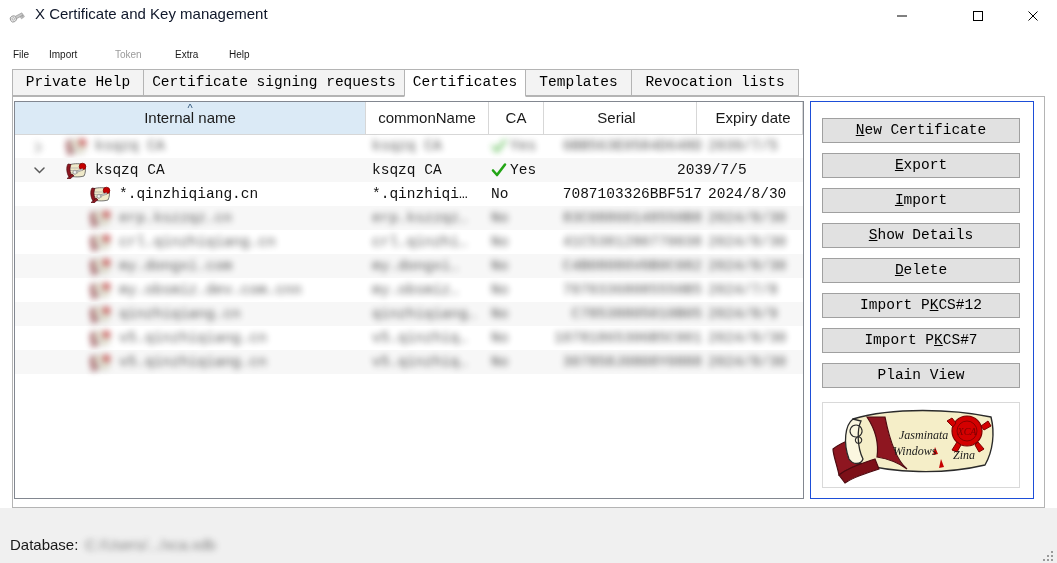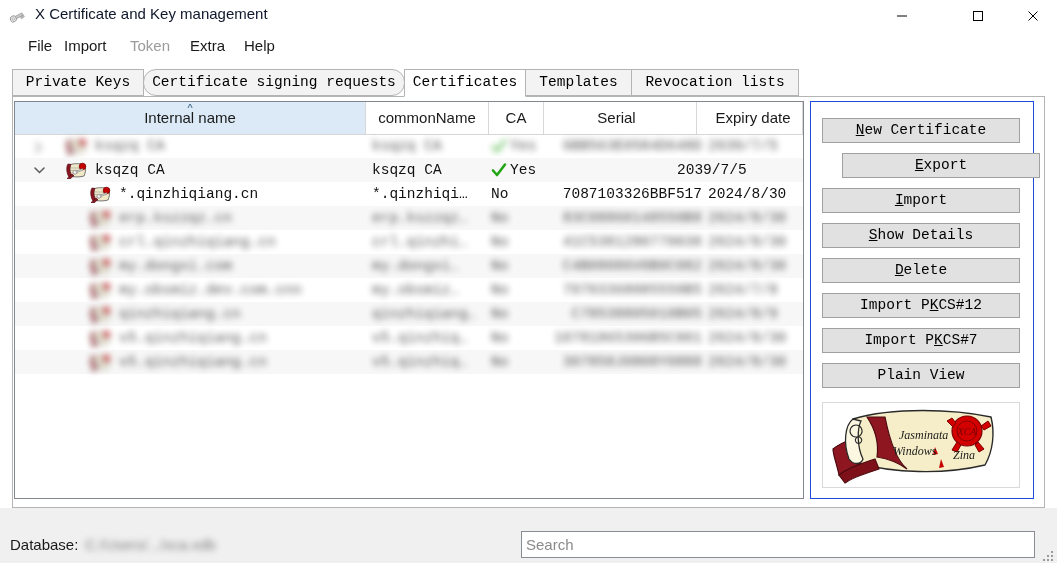--- a/index.html
+++ b/index.html
@@ -42,26 +42,25 @@
   .winbtn.max { left: 955px; }
   .winbtn.close { left: 1010px; }
 
   
   .menubar {
     position: absolute; left: 0; top: 31px;
     width: 1057px; height: 31px;
     background: #ffffff;
   }
   .menuitem {
-    position: absolute; top: 4px;
-    font-size: 15px; color: #1a1a1a;
+    position: absolute; top: 16px;
+    font-size: 10px; color: #1a1a1a;
     padding: 2px 5px;
     white-space: nowrap;
     cursor: default;
-    margin-left: 15px;
   }
   .menuitem.disabled { color: #9b9b9b; }
 
   
   .tabbar {
     position: absolute; left: 12px; top: 69px;
     width: 1033px; height: 28px;
   }
   .tab {
     position: absolute; top: 0;
@@ -270,22 +269,22 @@
 
   <div class="menubar" id="menubar">
       <div class="menuitem" style="left: 8px;">File</div>
       <div class="menuitem" style="left: 44px;">Import</div>
       <div class="menuitem disabled" style="left: 110px;">Token</div>
       <div class="menuitem" style="left: 170px;">Extra</div>
       <div class="menuitem" style="left: 224px;">Help</div>
     </div>
 
   <div class="tabbar" id="tabbar">
-      <div class="tab" style="left: 0px; width: 132px;">Private Keys</div>
-      <div class="tab" style="left: 131px; width: 262px; border-radius: 13px;">Certificate signing requests</div>
+      <div class="tab" style="left: 0px; width: 132px;">Private Help</div>
+      <div class="tab" style="left: 131px; width: 262px;">Certificate signing requests</div>
       <div class="tab selected" style="left: 392px; width: 122px;">Certificates</div>
       <div class="tab" style="left: 513px; width: 107px;">Templates</div>
       <div class="tab" style="left: 619px; width: 168px;">Revocation lists</div>
     </div>
   <div class="tabpage"></div>
 
   <div class="tablepanel">
     <div class="thead" id="thead">
         <div class="th sorted" style="left: 0px; width: 351px;"><span class="sortmark">^</span><span>Internal name</span></div>
         <div class="th" style="left: 351px; width: 123px;"><span>commonName</span></div>
@@ -518,21 +517,21 @@
             <span class="cell right" style="left: 529px; width: 158px;">307858J0808Y0888</span>
             <span class="cell" style="left: 693px; width: 93px;">2024/8/30</span>
           </div>
         </div>
       </div>
   </div>
 
   <div class="btnpanel">
     <div id="btnlist">
         <div class="xbtn" style="top: 16px;"><u>N</u>ew Certificate</div>
-        <div class="xbtn" style="top: 51px; margin-left: 20px;"><u>E</u>xport</div>
+        <div class="xbtn" style="top: 51px;"><u>E</u>xport</div>
         <div class="xbtn" style="top: 86px;"><u>I</u>mport</div>
         <div class="xbtn" style="top: 121px;"><u>S</u>how Details</div>
         <div class="xbtn" style="top: 156px;"><u>D</u>elete</div>
         <div class="xbtn" style="top: 191px;">Import P<u>K</u>CS#12</div>
         <div class="xbtn" style="top: 226px;">Import P<u>K</u>CS#7</div>
         <div class="xbtn" style="top: 261px;">Plain View</div>
       </div>
     <div class="logo">
       <svg width="196" height="84" viewBox="0 0 196 84">
 
@@ -560,21 +559,20 @@
         <text x="70" y="52" font-family="'Liberation Serif',serif" font-size="12" font-style="italic" fill="#1a1a1a">Windows</text>
         <text x="130" y="56" font-family="'Liberation Serif',serif" font-size="12" font-style="italic" fill="#1a1a1a">Zina</text>
       </svg>
     </div>
   </div>
 
   <div class="statusbar">
     <span class="dblabel">Database:</span>
     <span class="dbpath blurred2">C:/Users/.../xca.xdb</span>
   </div>
-  <input class="searchbox" type="text" placeholder="Search" style="">
   <span class="grip">
     <svg width="12" height="12" viewBox="0 0 12 12">
       <g fill="#9a9a9a">
         <rect x="9" y="1" width="2" height="2"></rect>
         <rect x="9" y="5" width="2" height="2"></rect>
           <rect x="5" y="5" width="2" height="2"></rect>
         <rect x="9" y="9" width="2" height="2"></rect>
           <rect x="5" y="9" width="2" height="2"></rect>
           <rect x="1" y="9" width="2" height="2"></rect>
       </g>

